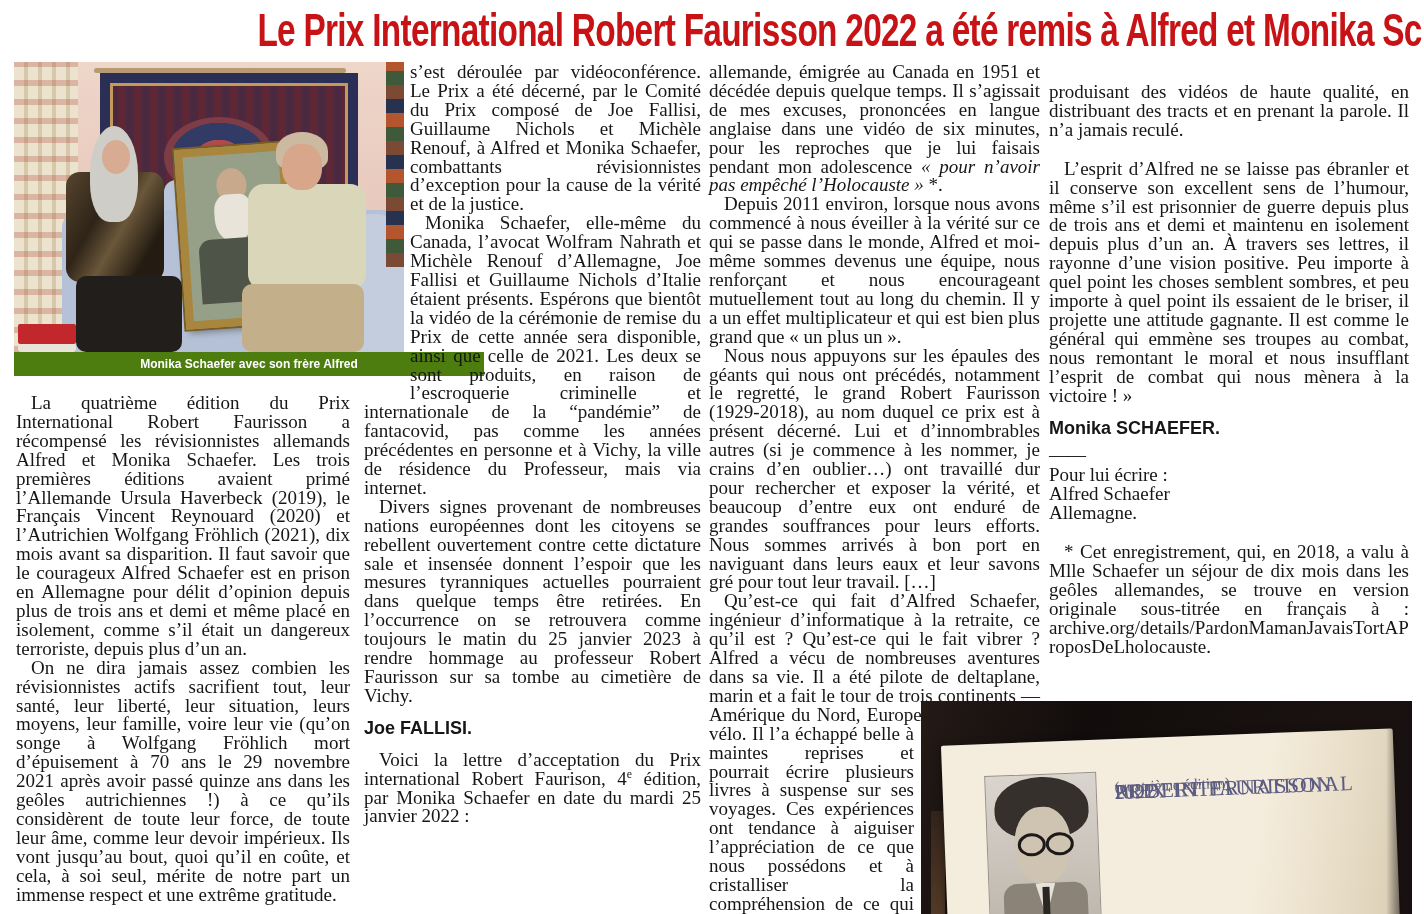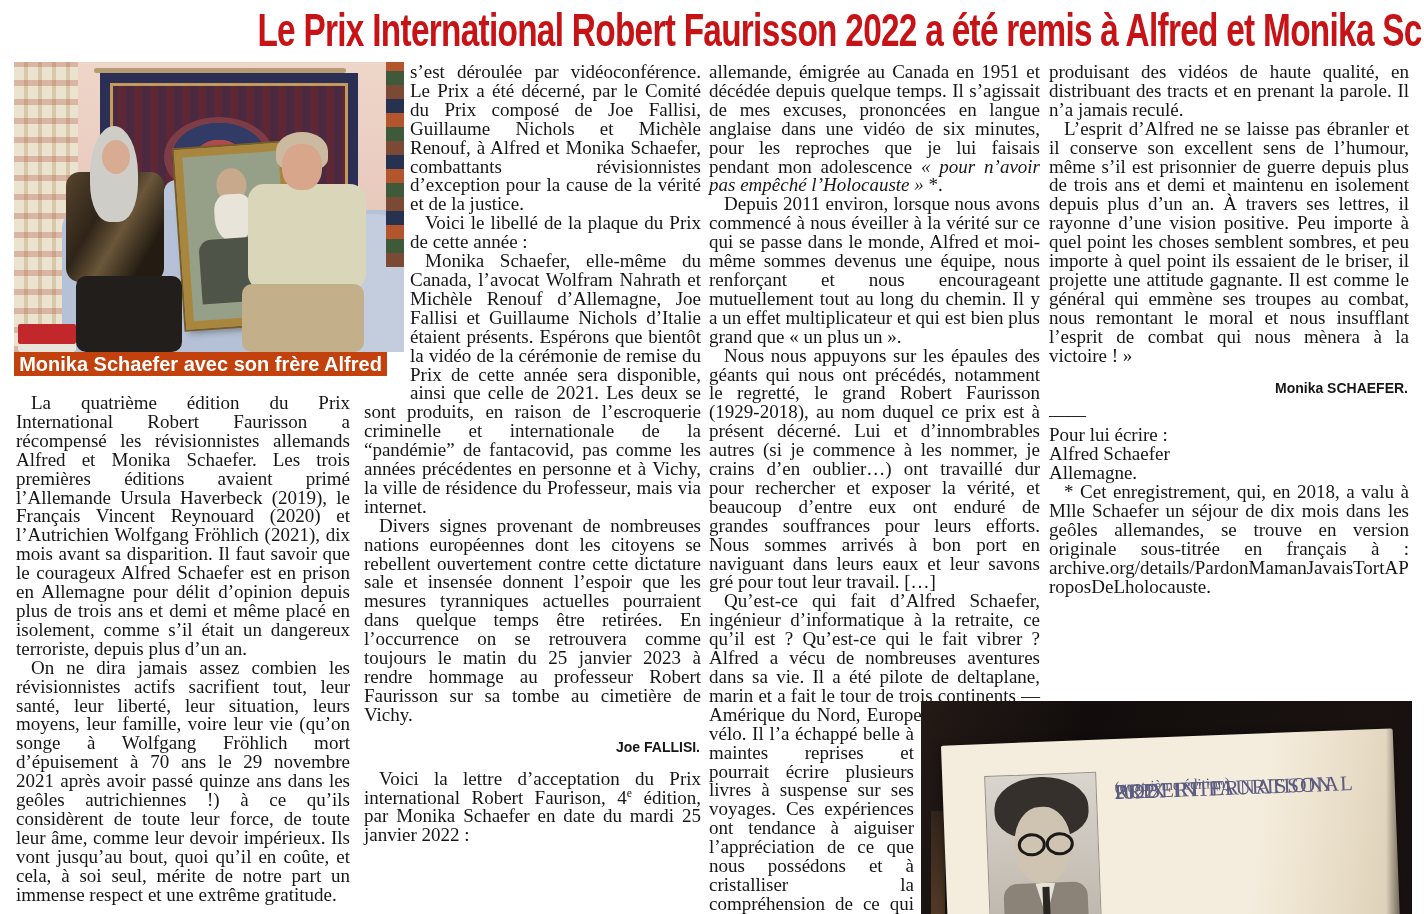--- a/index.html
+++ b/index.html
@@ -12,26 +12,26 @@
         font-family:"Liberation Sans",sans-serif;font-weight:bold;font-size:47px;line-height:52px;
         letter-spacing:-1px;color:#c71216;}
 
   
   .col{position:absolute;text-align:justify;font-size:19px;line-height:18.9px;}
   .col p{margin:0;hyphens:none;}
   .col1{left:16px;top:394px;width:334px;}
   .col2{left:364px;top:63px;width:337px;}
   .col3{left:709px;top:63px;width:331px;}
   .col4{left:1049px;top:63px;width:360px;}
-  .col4 p{overflow-wrap:anywhere;}
+  .col4 p{overflow-wrap:anywhere;margin-top:20px;}
   .ind{text-indent:15px;}
   .noind{text-indent:0;}
   sup{font-size:.62em;line-height:0;}
-  .sig{font-family:"Liberation Sans",sans-serif;font-weight:bold;font-size:14px;
-       text-align:right;text-indent:0;margin:13px 1px 13px 0 !important;}
+  .sig{font-family:"Liberation Sans",sans-serif;font-weight:bold;font-size:18px;
+       text-align:left;text-indent:0;margin:13px 1px 13px 0 !important;}
   .footrule{line-height:10px;margin:4px 0 6px;letter-spacing:-1px;}
   .addr{line-height:18.9px;}
   .spacer-left{float:left;width:46px;height:338px;}
   .spacer-right{float:right;width:126px;height:250px;}
 
   
   .photo-top{position:absolute;left:14px;top:62px;width:390px;margin:0;}
   .ph{position:relative;width:390px;height:290px;overflow:hidden;
       background:linear-gradient(#eed6c9,#e2bdb1);}
   .ph div{position:absolute;}
@@ -59,22 +59,22 @@
        background:linear-gradient(120deg,#57452e,#2e2418 35%,#6b573a 55%,#241c12 80%);}
   .w-pants{left:62px;top:214px;width:106px;height:76px;background:#211e1c;border-radius:10px;}
   .m-hair{left:262px;top:70px;width:52px;height:38px;background:#cbb9a0;border-radius:50% 50% 30% 30%;}
   .m-face{left:268px;top:82px;width:40px;height:46px;background:#d8a68b;border-radius:45%;}
   .m-shirt{left:234px;top:122px;width:118px;height:106px;background:#d9d6ba;border-radius:16px;}
   .m-pants{left:228px;top:222px;width:122px;height:68px;background:#c3b08a;border-radius:10px;}
   .book{left:4px;top:262px;width:58px;height:28px;background:#c2272c;
        box-shadow:inset 0 -8px 0 #e9e4da;border-radius:2px;}
   .textile{left:372px;top:0;width:18px;height:205px;
        background:repeating-linear-gradient(0deg,#7a4a34 0 14px,#3f5a3a 14px 28px,#b3562e 28px 42px,#26324f 42px 56px);}
-  .caption{display:block;width:373px;height:24px;background:#c2410c;
-       font-family:"Liberation Sans",sans-serif;font-weight:bold;font-size:20px;line-height:24px;
+  .caption{display:block;width:470px;height:24px;background:#4d7c0f;
+       font-family:"Liberation Sans",sans-serif;font-weight:bold;font-size:12px;line-height:24px;
        color:#ffffff;text-align:center;}
 
   
   .plaque-photo{position:absolute;left:921px;top:701px;width:491px;height:213px;overflow:hidden;
        background:linear-gradient(110deg,#241a16,#120d0c 30%,#1c1412);}
   .plaque-photo div{position:absolute;}
   .wood-glint{left:10px;top:110px;width:14px;height:103px;opacity:.7;
        background:linear-gradient(#3a2a1e,#6b4a30);}
   .plaque-paper{left:24px;top:36px;width:452px;height:220px;transform:rotate(-2.2deg);border-radius:2px;
        background:linear-gradient(100deg,#f4ecdc 0 68%,#e9dec8 84%,#d9cdb4);
@@ -138,21 +138,20 @@
 
   <div class="col col1">
     <p class="ind">La quatrième édition du Prix International Robert Faurisson a récompensé les révisionnistes allemands Alfred et Monika Schaefer. Les trois premières éditions avaient primé l’Allemande Ursula Haverbeck (2019), le Français Vincent Reynouard (2020) et l’Autrichien Wolfgang Fröhlich (2021), dix mois avant sa disparition. Il faut savoir que le courageux Alfred Schaefer est en prison en Allemagne pour délit d’opinion depuis plus de trois ans et demi et même placé en isolement, comme s’il était un dangereux terroriste, depuis plus d’un an.</p>
     <p class="ind">On ne dira jamais assez combien les révisionnistes actifs sacrifient tout, leur santé, leur liberté, leur situation, leurs moyens, leur famille, voire leur vie (qu’on songe à Wolfgang Fröhlich mort d’épuisement à 70 ans le 29 novembre 2021 après avoir passé quinze ans dans les geôles autrichiennes !) à ce qu’ils considèrent de toute leur force, de toute leur âme, comme leur devoir impérieux. Ils vont jusqu’au bout, quoi qu’il en coûte, et cela, à soi seul, mérite de notre part un immense respect et une extrême gratitude.</p>
 
   </div>
 
   <div class="col col2">
     <span class="spacer-left"></span>
     <p class="noind">s’est déroulée par vidéoconférence. Le Prix a été décerné, par le Comité du Prix composé de Joe Fallisi, Guillaume Nichols et Michèle Renouf, à Alfred et Monika Schaefer, combattants révisionnistes d’exception pour la cause de la vérité et de la justice.</p>
-    <p class="ind">Voici le libellé de la plaque du Prix de cette année :</p>
     <p class="ind">Monika Schaefer, elle-même du Canada, l’avocat Wolfram Nahrath et Michèle Renouf d’Allemagne, Joe Fallisi et Guillaume Nichols d’Italie étaient présents. Espérons que bientôt la vidéo de la cérémonie de remise du Prix de cette année sera disponible, ainsi que celle de 2021. Les deux se sont produits, en raison de l’escroquerie criminelle et internationale de la “pandémie” de fantacovid, pas comme les années précédentes en personne et à Vichy, la ville de résidence du Professeur, mais via internet.</p>
     <p class="ind">Divers signes provenant de nombreuses nations européennes dont les citoyens se rebellent ouvertement contre cette dictature sale et insensée donnent l’espoir que les mesures tyranniques actuelles pourraient dans quelque temps être retirées. En l’occurrence on se retrouvera comme toujours le matin du 25 janvier 2023 à rendre hommage au professeur Robert Faurisson sur sa tombe au cimetière de Vichy.</p>
     <p class="sig">Joe FALLISI.</p>
     <p class="ind"><span>Voici la lettre d’acceptation du Prix international Robert Faurison, 4</span><sup>e</sup><span> édition, par Monika Schaefer en date du mardi 25 janvier 2022 :</span></p>
 
   </div>
 
   <div class="col col3">
     <p class="noind"><span>allemande, émigrée au Canada en 1951 et décédée depuis quelque temps. Il s’agissait de mes excuses, prononcées en langue anglaise dans une vidéo de six minutes, pour les reproches que je lui faisais pendant mon adolescence </span><span style="font-style: italic;">« pour n’avoir pas empêché l’Holocauste »</span><span> *.</span></p>
     <p class="ind">Depuis 2011 environ, lorsque nous avons commencé à nous éveiller à la vérité sur ce qui se passe dans le monde, Alfred et moi-même sommes devenus une équipe, nous renforçant et nous encourageant mutuellement tout au long du chemin. Il y a un effet multiplicateur et qui est bien plus grand que « un plus un ».</p>

